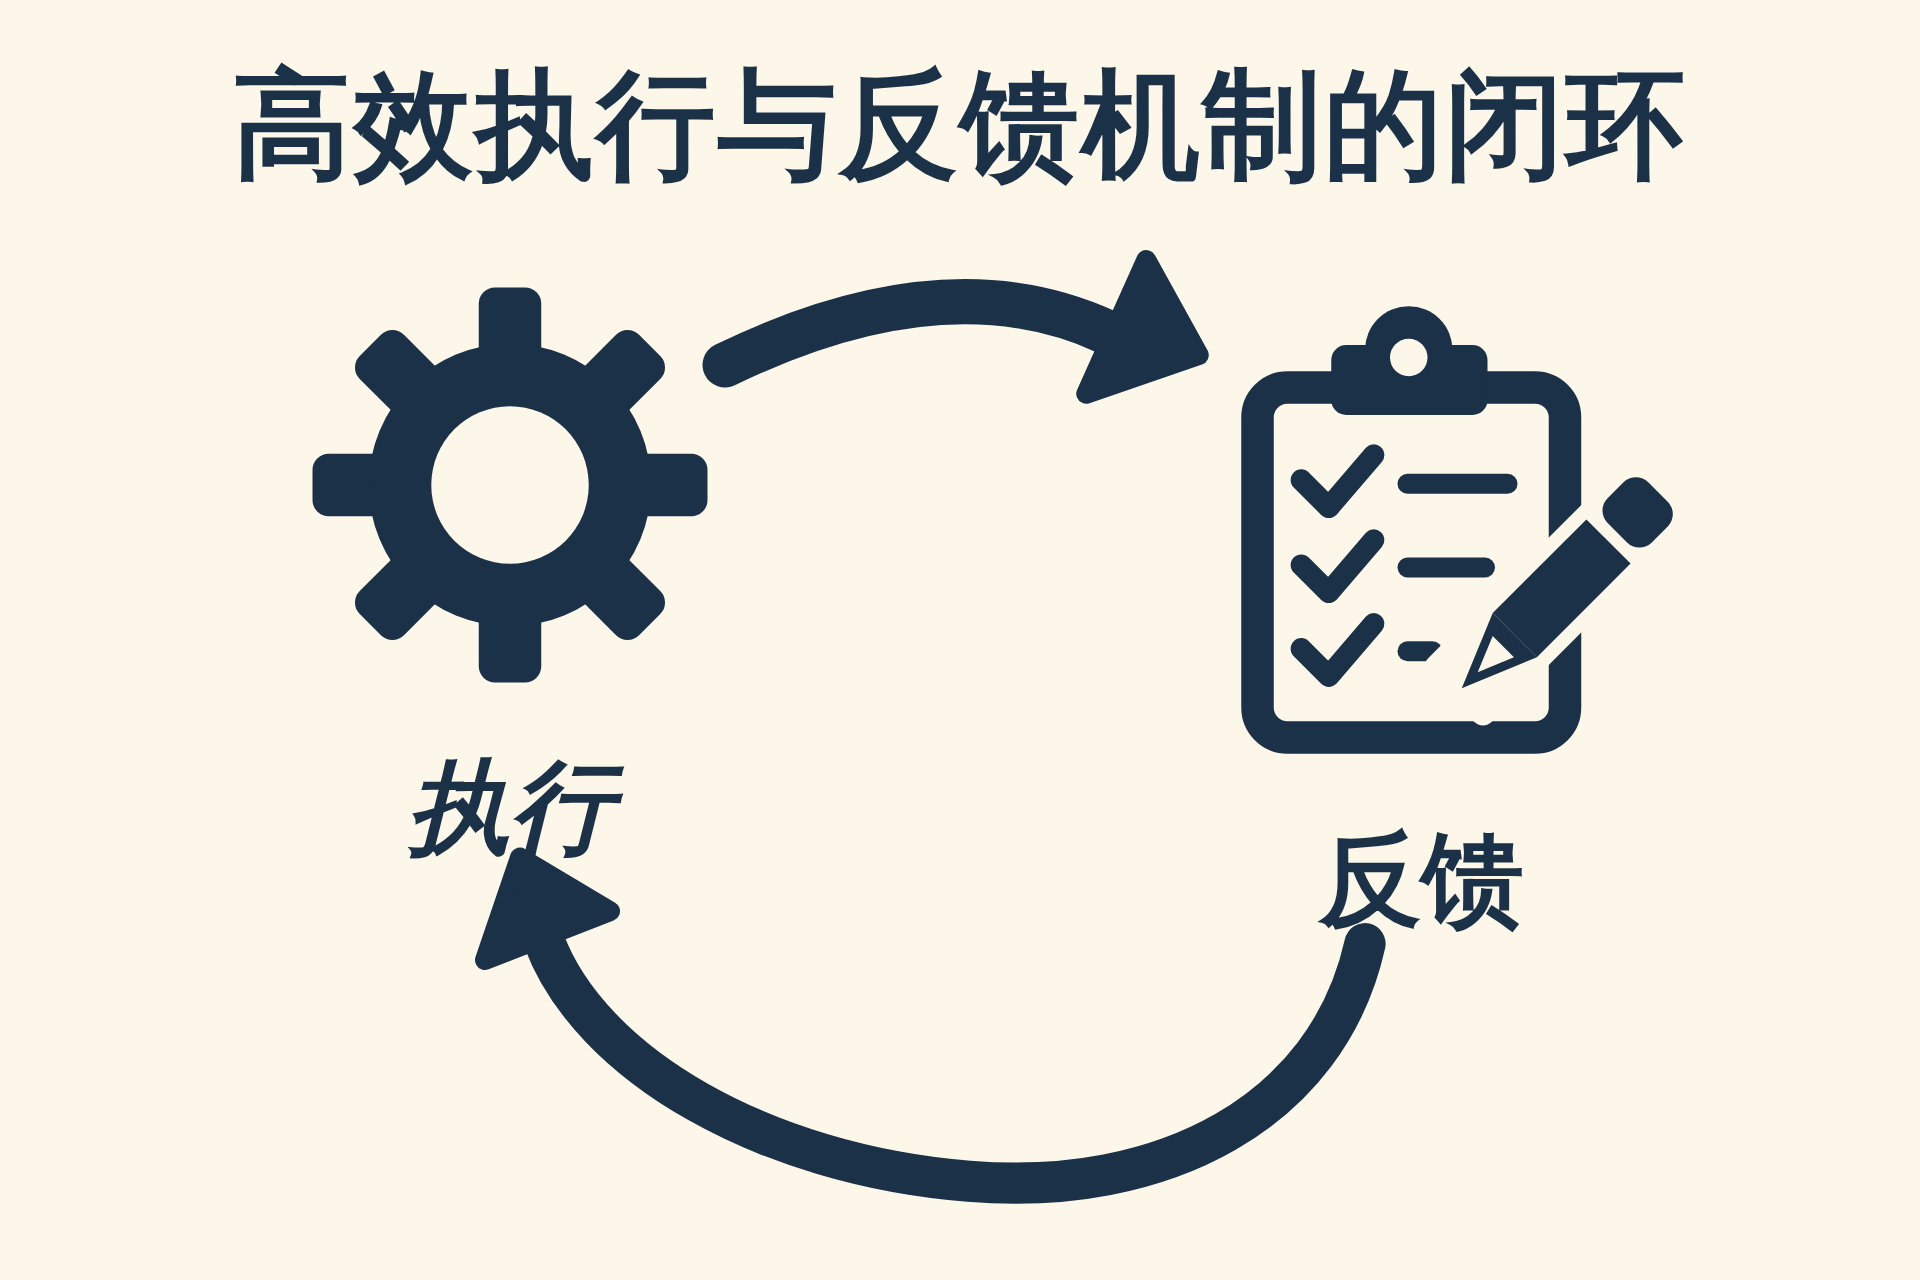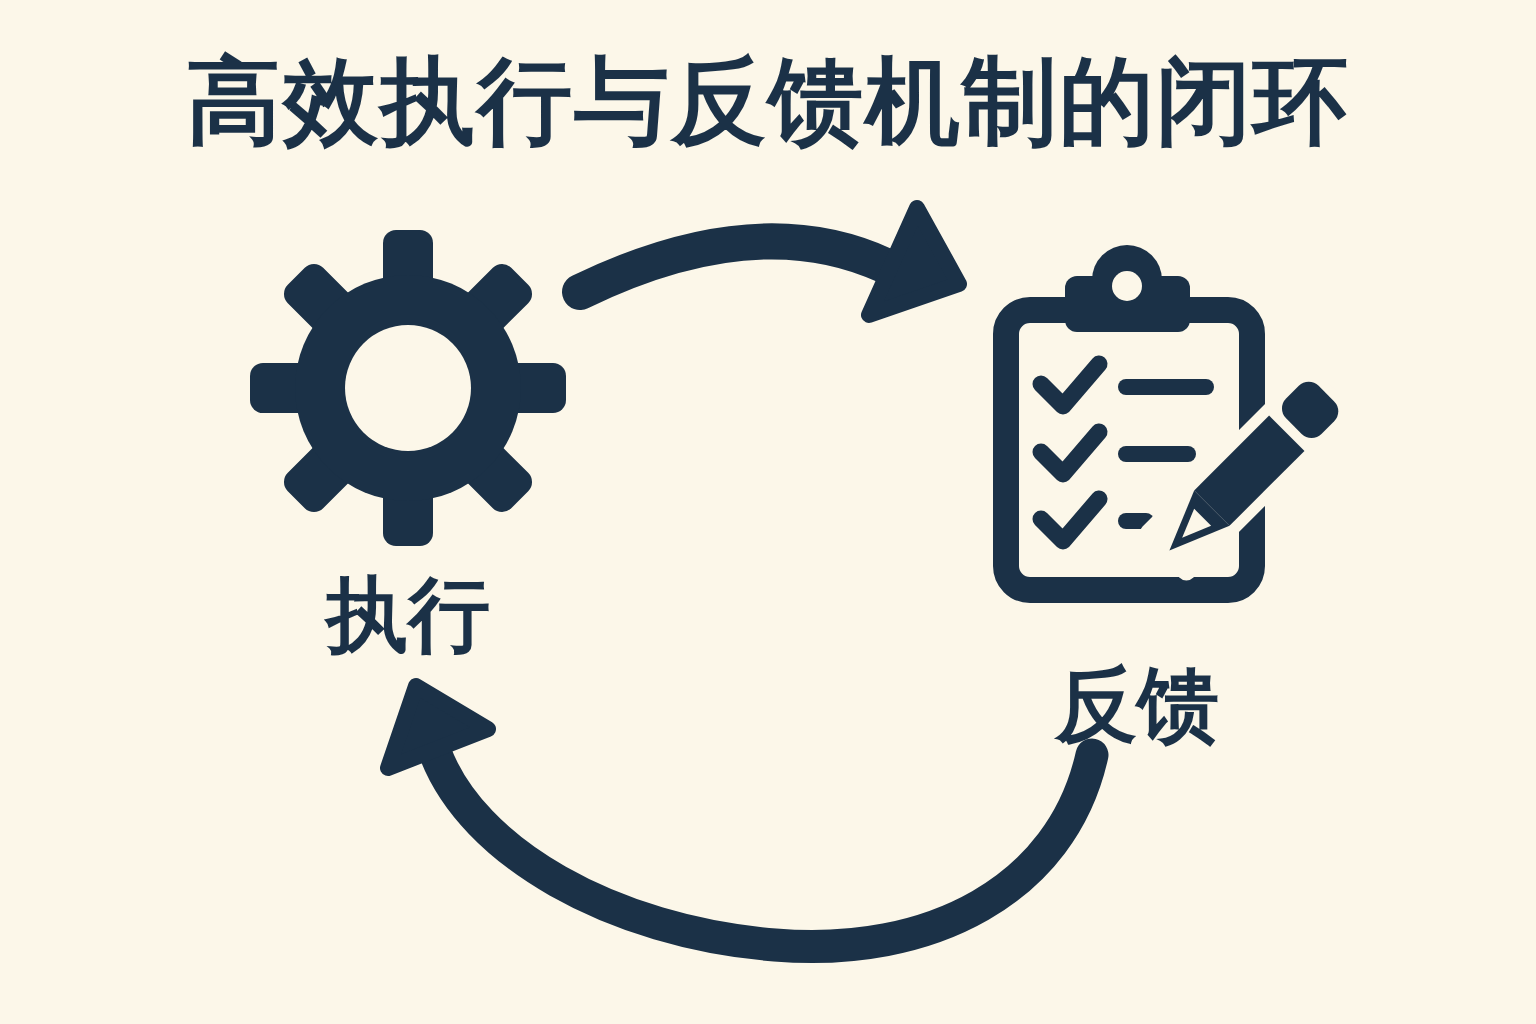--- a/index.html
+++ b/index.html
@@ -33,21 +33,21 @@
   }
   .node-label{
     position:absolute;
     transform:translateX(-50%);
     font-size:82px;
     font-weight:900;
     color:var(--ink);
     line-height:1;
     white-space:nowrap;
   }
-  .label-execution{left:408px;top:574px;}
+  .label-execution{left:408px;top:606px;font-style:italic;}
   .label-feedback{left:1137px;top:664px;}
   .ink-fill{fill:var(--ink);}
   .bg-fill{fill:var(--bg);}
   .ink-stroke{stroke:var(--ink);fill:none;}
   .head{fill:var(--ink);stroke:var(--ink);stroke-width:16;stroke-linejoin:round;}
 </style>
 </head>
 <body>
 
 <div class="canvas">

